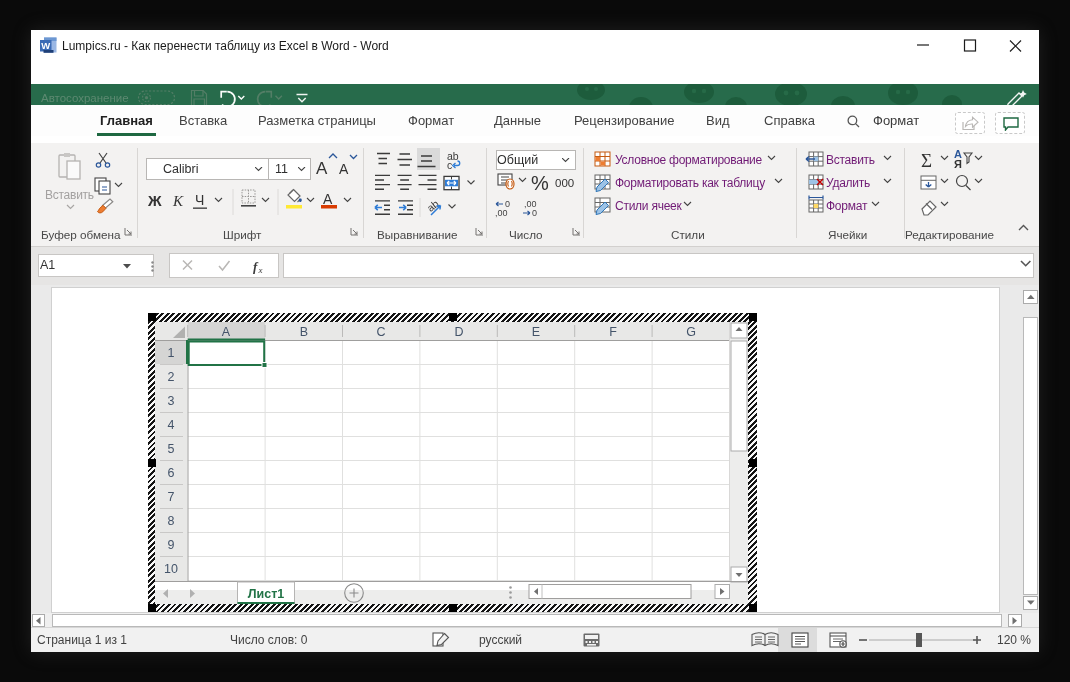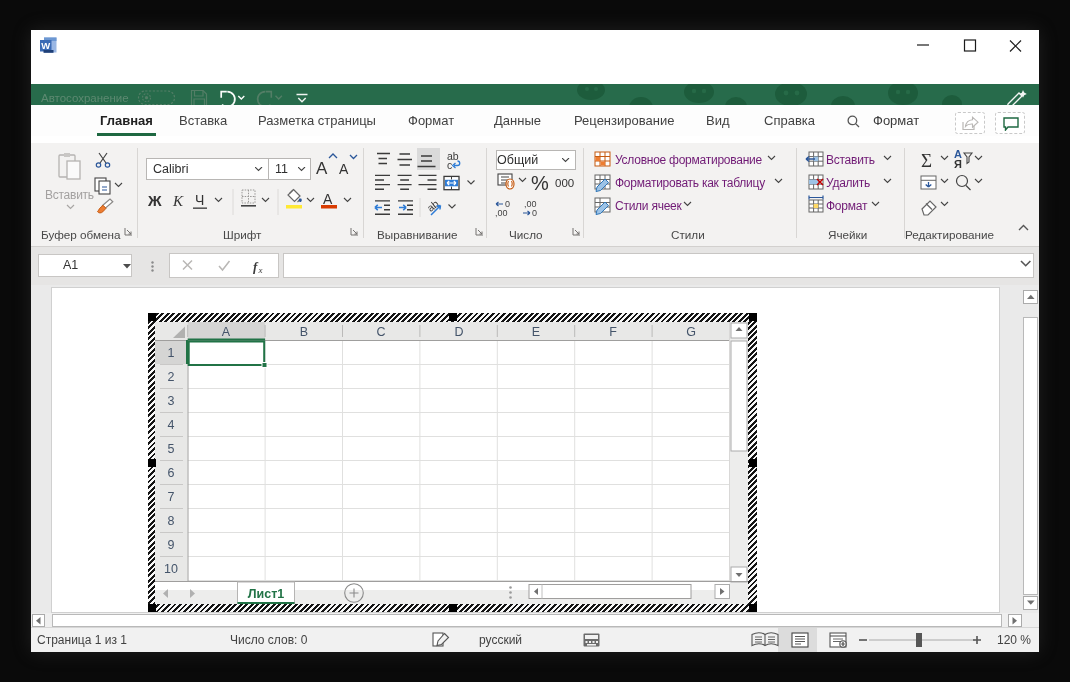--- a/index.html
+++ b/index.html
@@ -44,20 +44,21 @@
 <body>
 <div id="win">
   <div id="title">
     <svg class="abs" style="left:9px;top:7px" width="17" height="17" viewBox="0 0 17 17">
       <rect x="4" y="0.5" width="12.5" height="15" fill="#9ab7e4"></rect>
       <rect x="4" y="0.5" width="12.5" height="3.5" fill="#6c97d2"></rect>
       <rect x="0" y="3" width="11.5" height="11.5" fill="#3a6bb5"></rect>
       <text x="5.7" y="12" font-size="9.5" font-weight="bold" fill="#fff" text-anchor="middle" font-family="Liberation Sans">W</text>
       <rect x="3.5" y="13" width="10" height="2.8" fill="#1e3f77"></rect>
     </svg>
+    <div class="txt">Lumpics.ru - Как перенести таблицу из Excel в Word - Word</div>
     <svg class="abs" style="left:880px;top:0" width="128" height="30" viewBox="0 0 128 30">
       <line x1="6" y1="15" x2="18" y2="15" stroke="#1b1b1b" stroke-width="1.2"></line>
       <rect x="53.5" y="10" width="11" height="11" fill="none" stroke="#1b1b1b" stroke-width="1.2"></rect>
       <line x1="99" y1="10.5" x2="110" y2="21.5" stroke="#1b1b1b" stroke-width="1.2"></line>
       <line x1="110" y1="10.5" x2="99" y2="21.5" stroke="#1b1b1b" stroke-width="1.2"></line>
     </svg>
   </div>
   <div id="qat">
     <div class="qtxt">Автосохранение</div>
     <svg class="abs" style="left:0;top:0" width="1008" height="28" viewBox="0 0 1008 28">
@@ -347,21 +348,21 @@
           </g>
         <g transform="translate(444,84)">
             <path d="M1 1 v7 h7 M3 3 l4 4 M7 4.5 v2.5 h-2.5"></path>
           </g>
         <g transform="translate(541,84)">
             <path d="M1 1 v7 h7 M3 3 l4 4 M7 4.5 v2.5 h-2.5"></path>
           </g>
       </g>
     </svg>
     <div class="ribtxt" style="left:14px;top:45px;color:#a3a1a0">Вставить</div>
-    <div class="combo" style="left:115px;top:15px;width:123px;height:22px;line-height:20px;padding-left:6px">Calibri<svg class="abs" style="right:5px;top:8px" width="8" height="6">
+    <div class="combo" style="left:115px;top:15px;width:123px;height:22px;line-height:20px;padding-left:16px">Calibri<svg class="abs" style="right:5px;top:8px" width="8" height="6">
           <path d="M0 0 l3.5 3.5 L7 0" stroke="#444" fill="none" stroke-width="1.1"></path>
         </svg></div>
     <div class="combo" style="left:237px;top:15px;width:43px;height:22px;line-height:20px;padding-left:6px">11<svg class="abs" style="right:4px;top:8px" width="8" height="6">
           <path d="M0 0 l3.5 3.5 L7 0" stroke="#444" fill="none" stroke-width="1.1"></path>
         </svg></div>
     <div class="combo" style="left:465px;top:7px;width:80px;height:20px;line-height:18px;">Общий<svg class="abs" style="right:5px;top:7px" width="8" height="6">
           <path d="M0 0 l3.5 3.5 L7 0" stroke="#444" fill="none" stroke-width="1.1"></path>
         </svg></div>
     <div class="ribtxt" style="left:584px;top:10px">Условное форматирование</div>
     <div class="ribtxt" style="left:584px;top:33px">Форматировать как таблицу</div>
@@ -377,21 +378,21 @@
     <div class="glabel" style="left:797px">Ячейки</div>
     <div class="glabel" style="left:874px">Редактирование</div>
     <div class="gsep" style="left:106px"></div>
     <div class="gsep" style="left:332px"></div>
     <div class="gsep" style="left:455px"></div>
     <div class="gsep" style="left:552px"></div>
     <div class="gsep" style="left:765px"></div>
     <div class="gsep" style="left:873px"></div>
   </div>
   <div id="fbar">
-    <div class="whitebox" style="left:7px;top:7px;width:94px;height:23px;font-size:12.5px;color:#333;line-height:21px;padding-left:24px">A1</div>
+    <div class="whitebox" style="left:7px;top:7px;width:116px;height:23px;font-size:12.5px;color:#333;line-height:21px;padding-left:1px">A1</div>
     <svg class="abs" style="left:92px;top:17px" width="9" height="5">
         <path d="M0 0 h8 l-4 4.6 z" fill="#4d4d4d"></path>
       </svg>
     <svg class="abs" style="left:120px;top:14px" width="4" height="12">
         <circle cx="1.5" cy="1.5" r="1.2" fill="#8a8a8a"></circle>
         <circle cx="1.5" cy="5.5" r="1.2" fill="#8a8a8a"></circle>
         <circle cx="1.5" cy="9.5" r="1.2" fill="#8a8a8a"></circle>
       </svg>
     <div class="whitebox" style="left:138px;top:6px;width:110px;height:25px"></div>
     <svg class="abs" style="left:138px;top:6px" width="110" height="25" viewBox="0 0 110 25">

